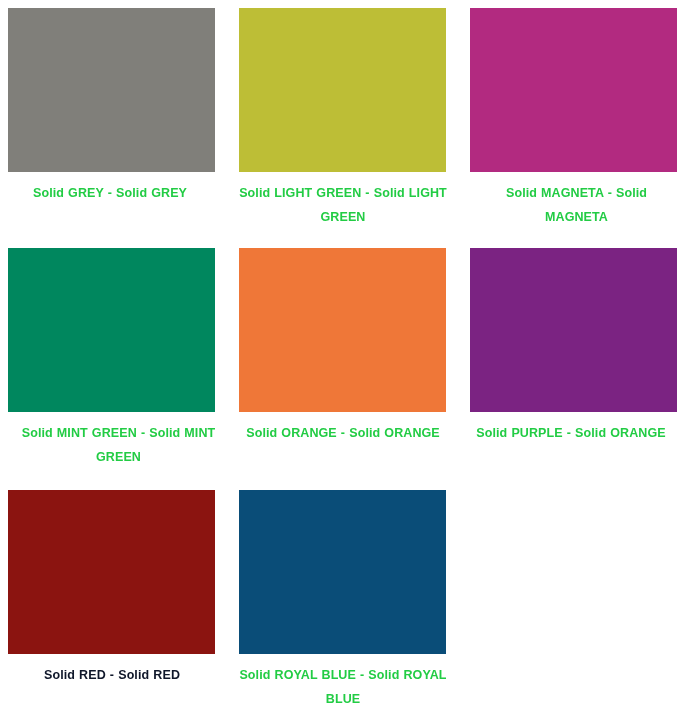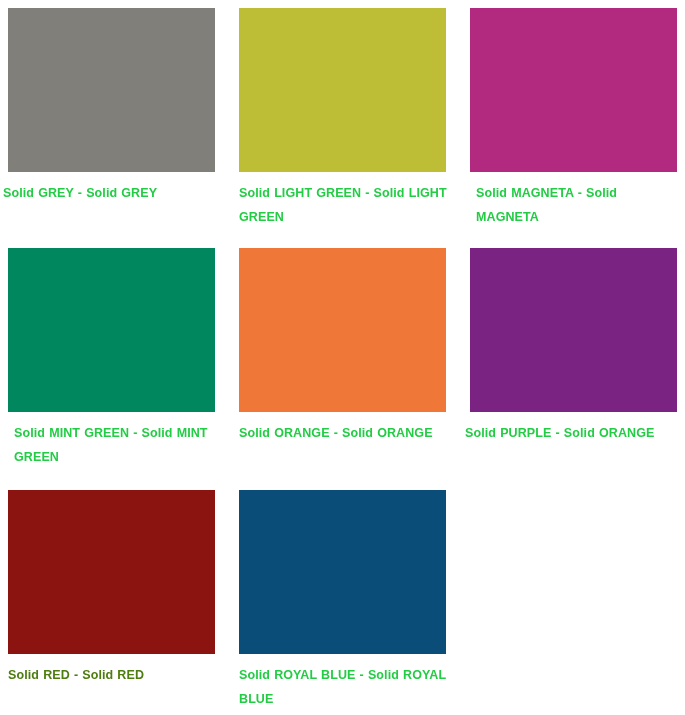--- a/index.html
+++ b/index.html
@@ -23,20 +23,21 @@
     width: 685px;
     height: 715px;
     box-sizing: border-box;
   }
 
   .swatch-cell {
     box-sizing: border-box;
     padding-left: 8px;
     padding-top: 8px;
     padding-right: 8px;
+    text-align: center;
   }
 
   
   .swatch-cell.col-1 .swatch-caption {
     margin-left: -5px;
   }
   .swatch-cell.col-2 .swatch-caption,
   .swatch-cell.col-3 .swatch-caption {
     margin-left: 0px;
   }
@@ -97,21 +98,21 @@
     <span class="swatch-caption" style="color: rgb(34, 204, 68);">Solid ORANGE - Solid ORANGE</span>
   </div>
 
   <div class="swatch-cell col-1">
     <span class="swatch-chip" style="background-color: rgb(123, 35, 130);"></span>
     <span class="swatch-caption" style="color: rgb(34, 204, 68);">Solid PURPLE - Solid ORANGE</span>
   </div>
 
   <div class="swatch-cell col-2">
     <span class="swatch-chip" style="background-color: rgb(139, 20, 16);"></span>
-    <span class="swatch-caption" style="color: #4d7c0f;">Solid RED - Solid RED</span>
+    <span class="swatch-caption" style="color: #0f172a;">Solid RED - Solid RED</span>
   </div>
 
   <div class="swatch-cell col-3">
     <span class="swatch-chip" style="background-color: rgb(10, 77, 120);"></span>
     <span class="swatch-caption" style="color: rgb(34, 204, 68);">Solid ROYAL BLUE - Solid ROYAL BLUE</span>
   </div>
 
 </div>
 
 </body></html>

